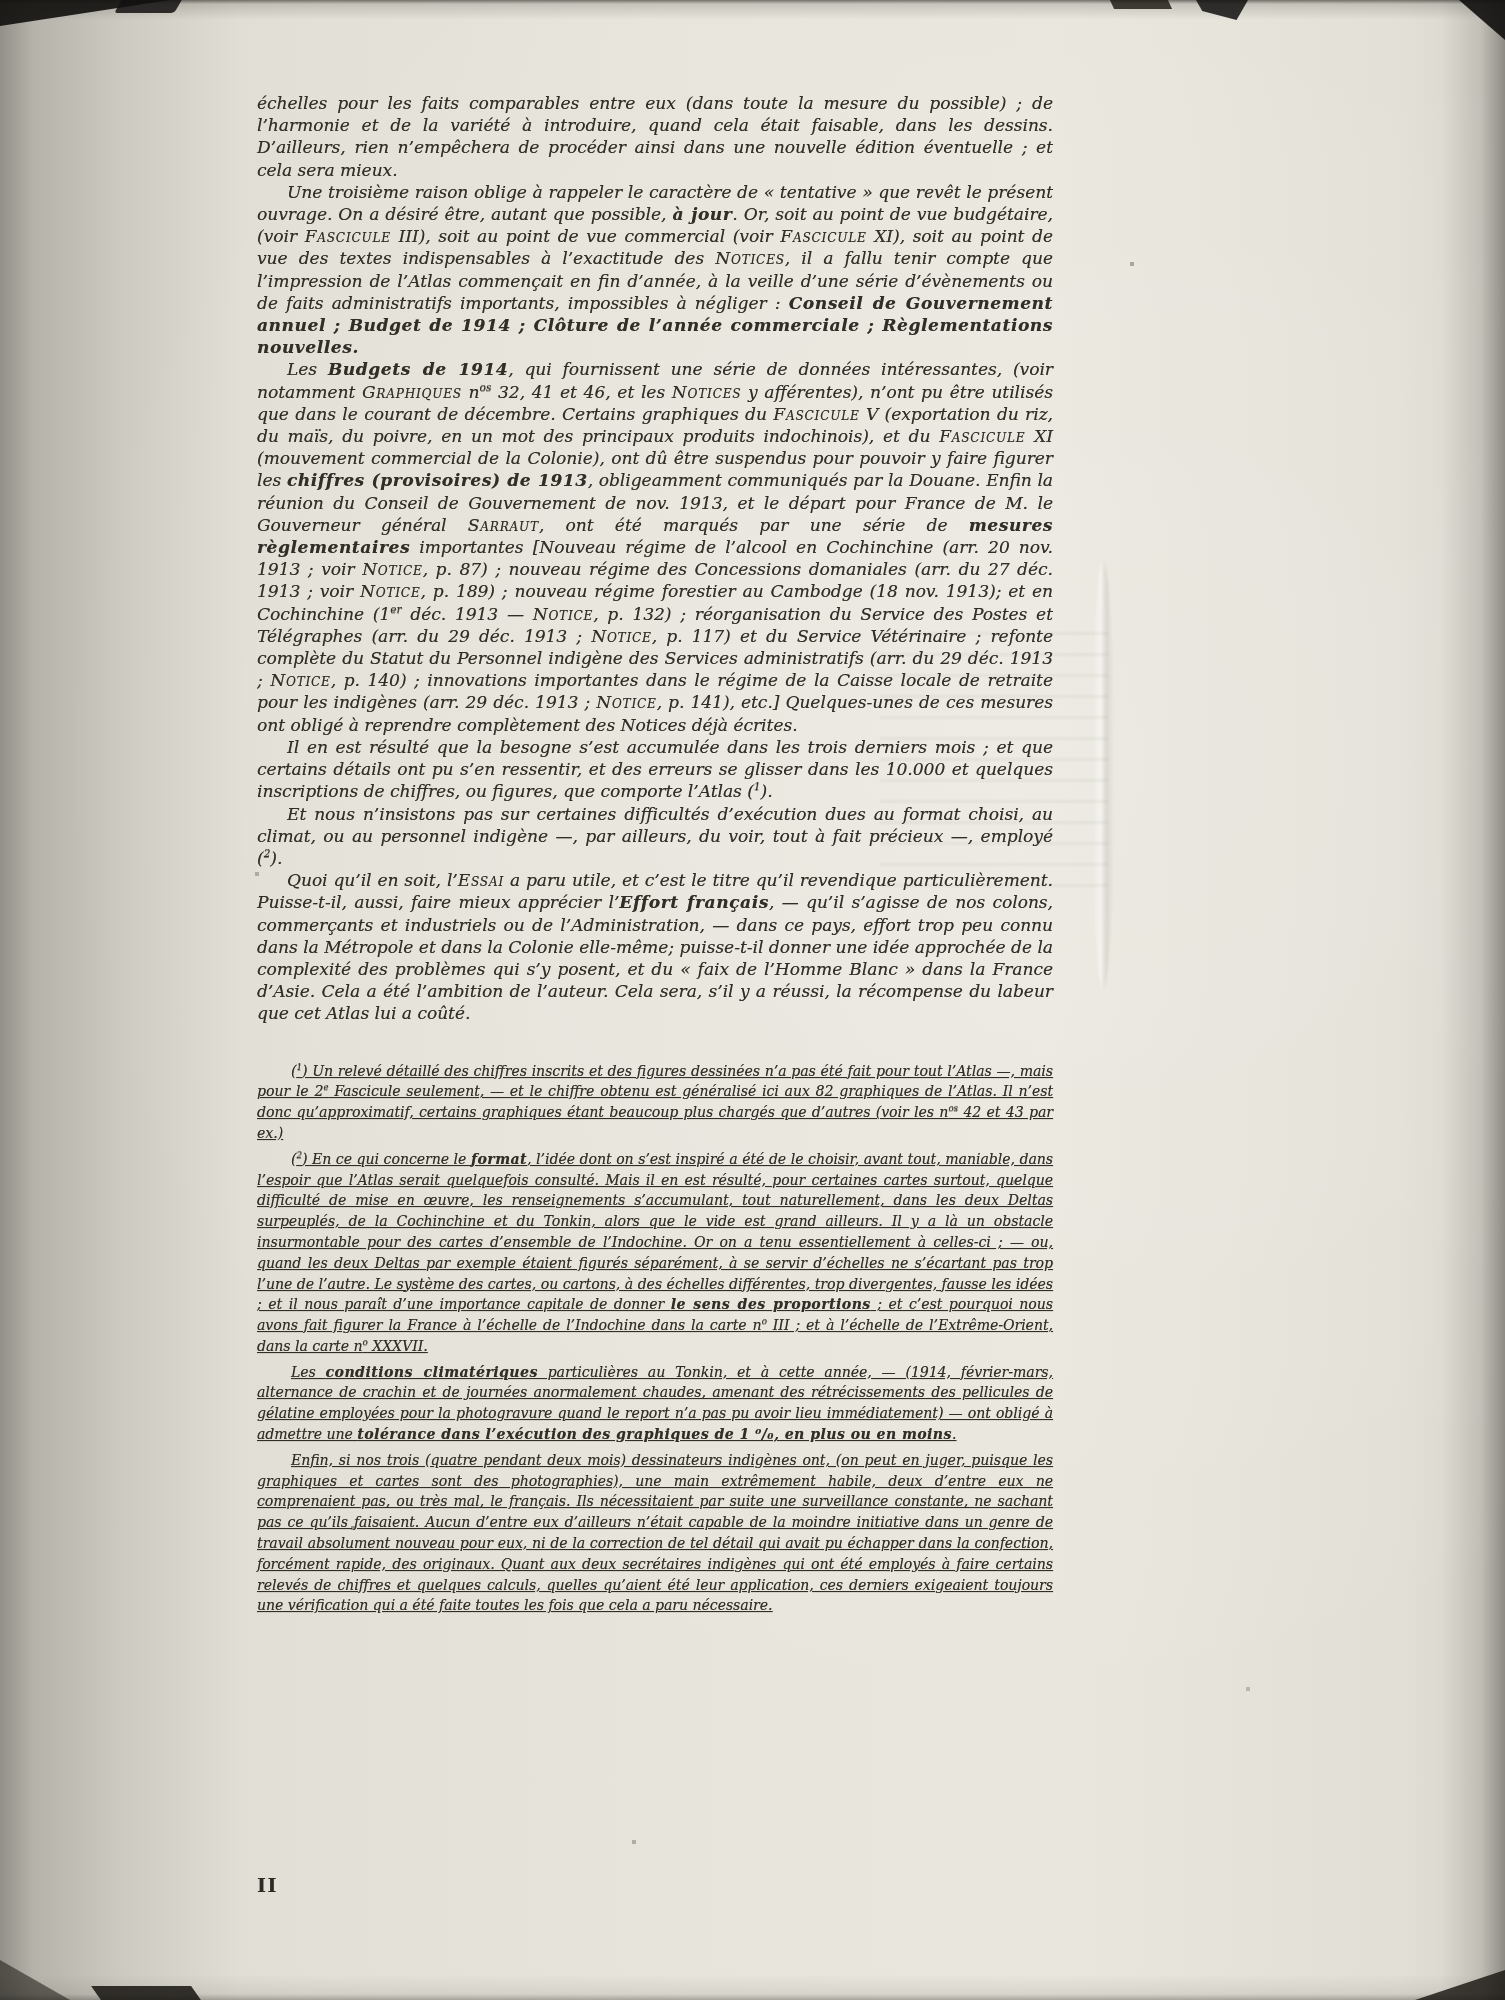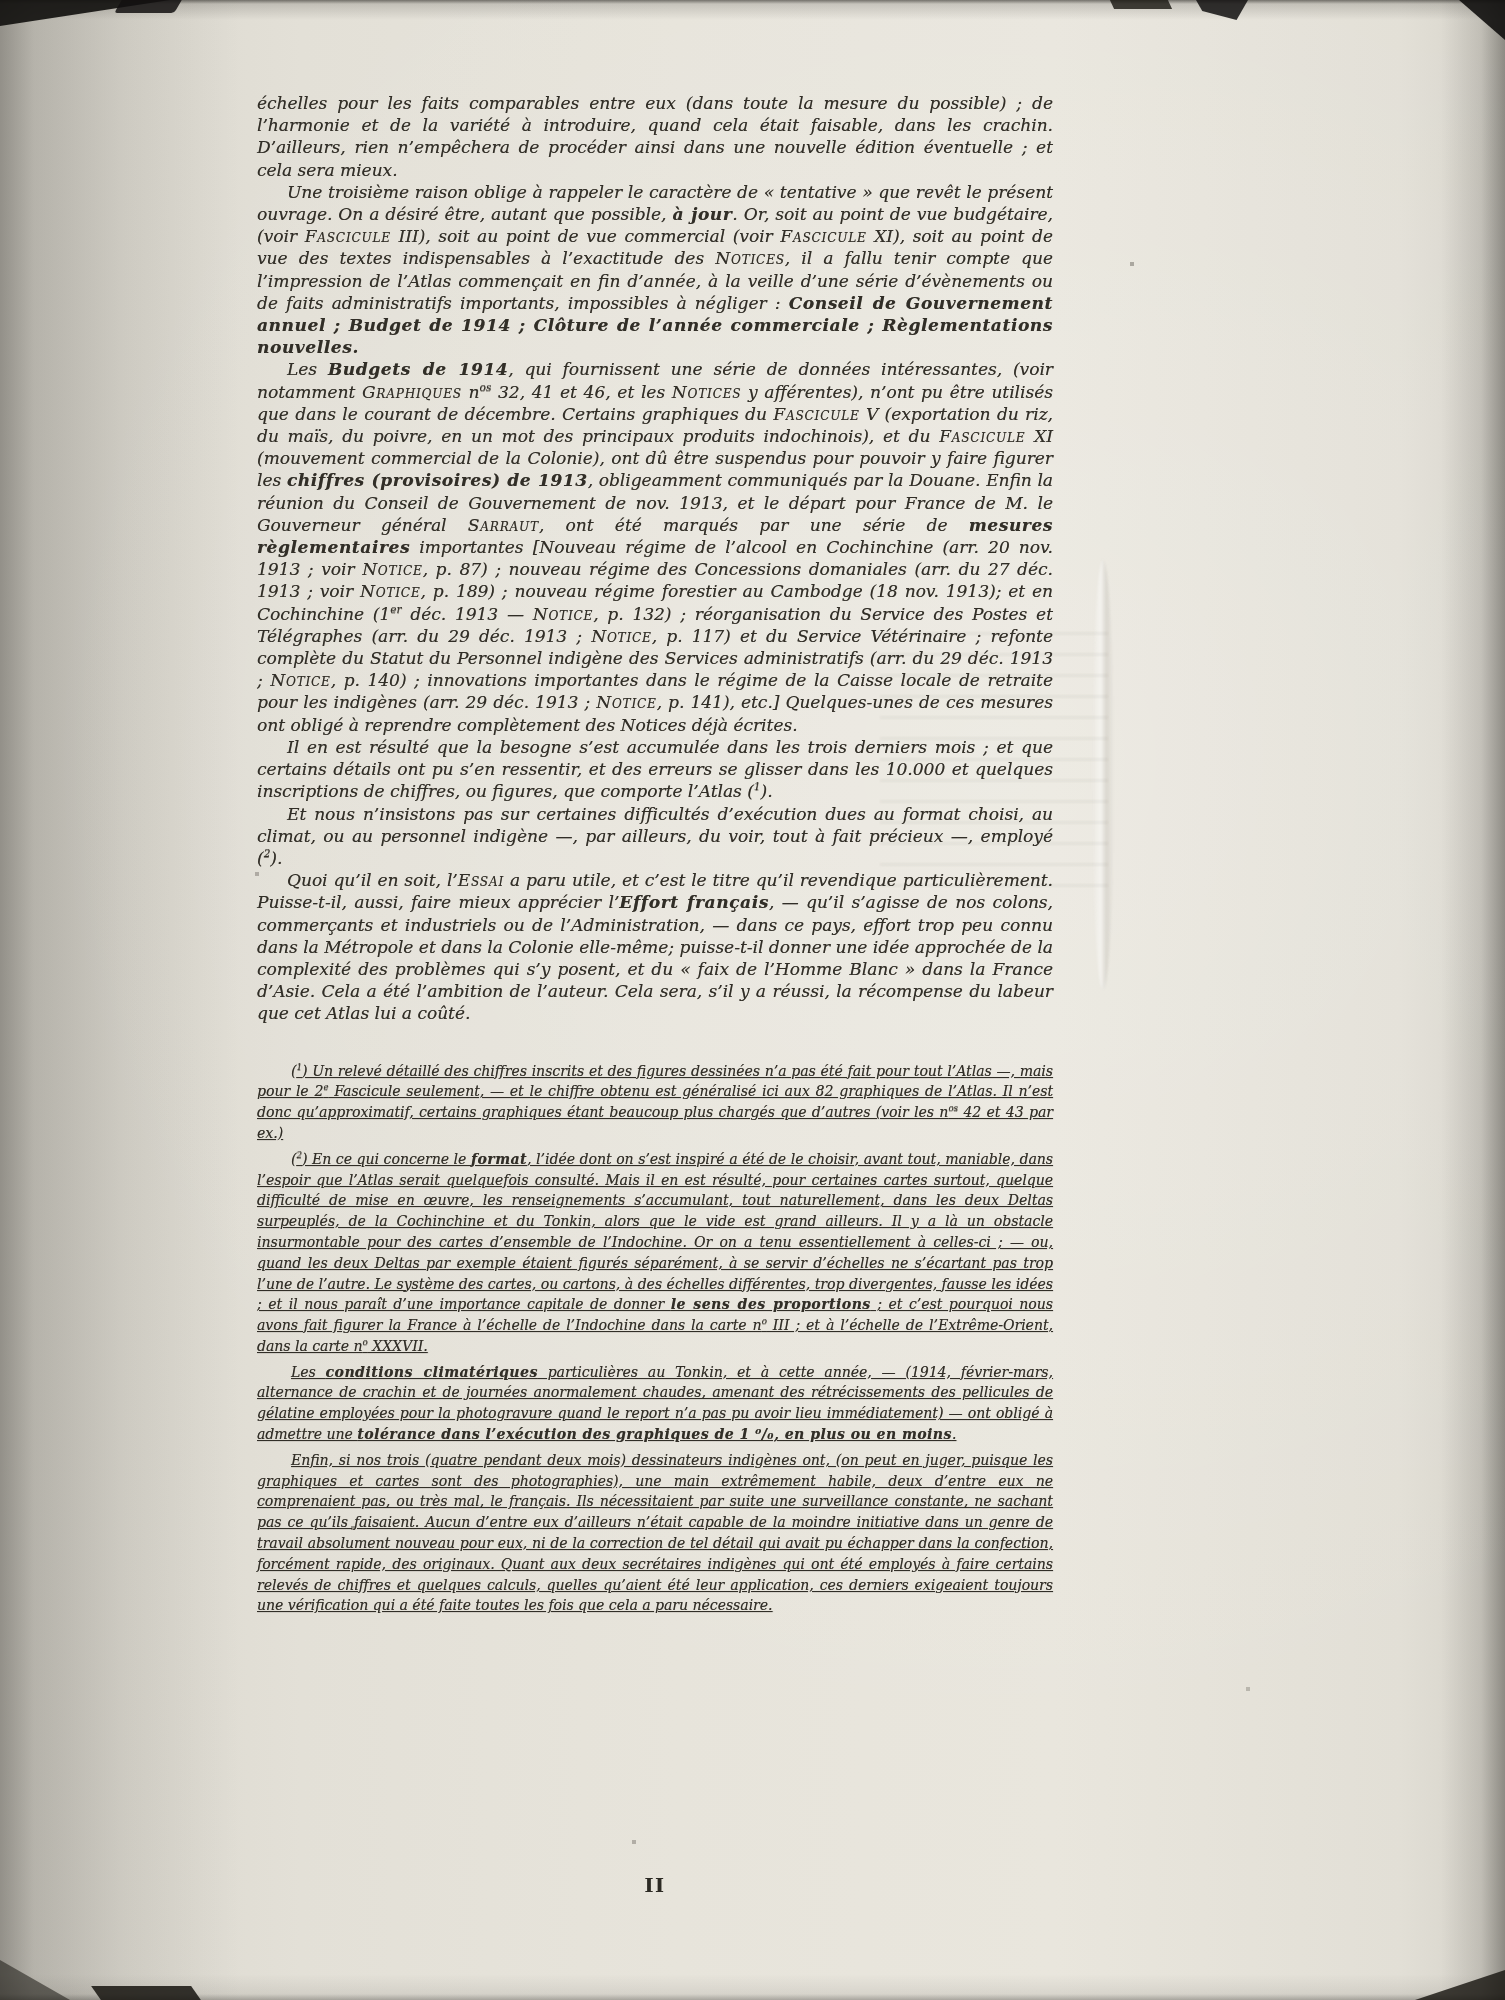--- a/index.html
+++ b/index.html
@@ -56,21 +56,21 @@
   .text-block p{margin:0;text-align:justify;}
   section[data-name="body-text"]{font-size:17px;line-height:22.2px;}
   section[data-name="body-text"] p.indent{text-indent:30px;}
   .footnotes{margin-top:36px;font-size:14px;line-height:20.8px;}
   .footnotes p{margin-top:5px;}
   .footnotes p.indent{text-indent:34px;text-decoration:underline;}
   .b{font-weight:bold;letter-spacing:.035em;}
   .sc{font-variant-caps:small-caps;letter-spacing:.05em;}
   .sup{vertical-align:super;font-size:.62em;line-height:0;}
   .pagenum{
-    margin-top:258px;text-align:center;
+    margin-top:258px;text-align:left;
     font-style:normal;font-weight:bold;font-size:19px;letter-spacing:1.5px;color:#2c2a24;
   }
 </style>
 </head>
 <body>
 
 <div class="scan" data-name="scanned-page">
   <div class="artifact a-tl-corner" data-name="scan-artifact-top-left-corner"></div>
   <div class="artifact a-tl-mark" data-name="scan-artifact-top-left-mark"></div>
   <div class="artifact a-tr-mark1" data-name="scan-artifact-top-right-mark-1"></div>
@@ -78,21 +78,21 @@
   <div class="artifact a-tr-corner" data-name="scan-artifact-top-right-corner"></div>
   <div class="artifact a-bl-mark" data-name="scan-artifact-bottom-left-mark"></div>
   <div class="artifact a-bl-corner" data-name="scan-artifact-bottom-left-corner"></div>
   <div class="artifact a-br-corner" data-name="scan-artifact-bottom-right-corner"></div>
   <div class="artifact crease" data-name="fold-crease"></div>
   <div class="artifact bleed" data-name="ink-bleedthrough"></div>
   <div class="artifact speckles" data-name="paper-speckles"></div>
 
   <main class="text-block" data-name="page-content">
     <section data-name="body-text">
-        <p data-name="body-paragraph"><span data-name="text-segment">échelles pour les faits comparables entre eux (dans toute la mesure du possible) ; de l’harmonie et de la variété à introduire, quand cela était faisable, dans les crachin. D’ailleurs, rien n’empêchera de procéder ainsi dans une nouvelle édition éventuelle ; et cela sera mieux.</span></p>
+        <p data-name="body-paragraph"><span data-name="text-segment">échelles pour les faits comparables entre eux (dans toute la mesure du possible) ; de l’harmonie et de la variété à introduire, quand cela était faisable, dans les dessins. D’ailleurs, rien n’empêchera de procéder ainsi dans une nouvelle édition éventuelle ; et cela sera mieux.</span></p>
         <p data-name="body-paragraph" class="indent"><span data-name="text-segment">Une troisième raison oblige à rappeler le caractère de « tentative » que revêt le présent ouvrage. On a désiré être, autant que possible, </span><span data-name="text-segment" class="b">à jour</span><span data-name="text-segment">. Or, soit au point de vue budgétaire, (voir </span><span data-name="text-segment" class="sc">Fascicule</span><span data-name="text-segment"> III), soit au point de vue commercial (voir </span><span data-name="text-segment" class="sc">Fascicule</span><span data-name="text-segment"> XI), soit au point de vue des textes indispensables à l’exactitude des </span><span data-name="text-segment" class="sc">Notices</span><span data-name="text-segment">, il a fallu tenir compte que l’impression de l’Atlas commençait en fin d’année, à la veille d’une série d’évènements ou de faits administratifs importants, impossibles à négliger : </span><span data-name="text-segment" class="b">Conseil de Gouvernement annuel ; Budget de 1914 ; Clôture de l’année commerciale ; Règlementations nouvelles.</span></p>
         <p data-name="body-paragraph" class="indent"><span data-name="text-segment">Les </span><span data-name="text-segment" class="b">Budgets de 1914</span><span data-name="text-segment">, qui fournissent une série de données intéressantes, (voir notamment </span><span data-name="text-segment" class="sc">Graphiques</span><span data-name="text-segment"> n</span><span data-name="text-segment" class="sup">os</span><span data-name="text-segment"> 32, 41 et 46, et les </span><span data-name="text-segment" class="sc">Notices</span><span data-name="text-segment"> y afférentes), n’ont pu être utilisés que dans le courant de décembre. Certains graphiques du </span><span data-name="text-segment" class="sc">Fascicule</span><span data-name="text-segment"> V (exportation du riz, du maïs, du poivre, en un mot des principaux produits indochinois), et du </span><span data-name="text-segment" class="sc">Fascicule</span><span data-name="text-segment"> XI (mouvement commercial de la Colonie), ont dû être suspendus pour pouvoir y faire figurer les </span><span data-name="text-segment" class="b">chiffres (provisoires) de 1913</span><span data-name="text-segment">, obligeamment communiqués par la Douane. Enfin la réunion du Conseil de Gouvernement de nov. 1913, et le départ pour France de M. le Gouverneur général </span><span data-name="text-segment" class="sc">Sarraut</span><span data-name="text-segment">, ont été marqués par une série de </span><span data-name="text-segment" class="b">mesures règlementaires</span><span data-name="text-segment"> importantes [Nouveau régime de l’alcool en Cochinchine (arr. 20 nov. 1913 ; voir </span><span data-name="text-segment" class="sc">Notice</span><span data-name="text-segment">, p. 87) ; nouveau régime des Concessions domaniales (arr. du 27 déc. 1913 ; voir </span><span data-name="text-segment" class="sc">Notice</span><span data-name="text-segment">, p. 189) ; nouveau régime forestier au Cambodge (18 nov. 1913); et en Cochinchine (1</span><span data-name="text-segment" class="sup">er</span><span data-name="text-segment"> déc. 1913 — </span><span data-name="text-segment" class="sc">Notice</span><span data-name="text-segment">, p. 132) ; réorganisation du Service des Postes et Télégraphes (arr. du 29 déc. 1913 ; </span><span data-name="text-segment" class="sc">Notice</span><span data-name="text-segment">, p. 117) et du Service Vétérinaire ; refonte complète du Statut du Personnel indigène des Services administratifs (arr. du 29 déc. 1913 ; </span><span data-name="text-segment" class="sc">Notice</span><span data-name="text-segment">, p. 140) ; innovations importantes dans le régime de la Caisse locale de retraite pour les indigènes (arr. 29 déc. 1913 ; </span><span data-name="text-segment" class="sc">Notice</span><span data-name="text-segment">, p. 141), etc.] Quelques-unes de ces mesures ont obligé à reprendre complètement des Notices déjà écrites.</span></p>
         <p data-name="body-paragraph" class="indent"><span data-name="text-segment">Il en est résulté que la besogne s’est accumulée dans les trois derniers mois ; et que certains détails ont pu s’en ressentir, et des erreurs se glisser dans les 10.000 et quelques inscriptions de chiffres, ou figures, que comporte l’Atlas (</span><span data-name="text-segment" class="sup">1</span><span data-name="text-segment">).</span></p>
         <p data-name="body-paragraph" class="indent"><span data-name="text-segment">Et nous n’insistons pas sur certaines difficultés d’exécution dues au format choisi, au climat, ou au personnel indigène —, par ailleurs, du voir, tout à fait précieux —, employé (</span><span data-name="text-segment" class="sup">2</span><span data-name="text-segment">).</span></p>
         <p data-name="body-paragraph" class="indent"><span data-name="text-segment">Quoi qu’il en soit, l’</span><span data-name="text-segment" class="sc">Essai</span><span data-name="text-segment"> a paru utile, et c’est le titre qu’il revendique particulièrement. Puisse-t-il, aussi, faire mieux apprécier l’</span><span data-name="text-segment" class="b">Effort français</span><span data-name="text-segment">, — qu’il s’agisse de nos colons, commerçants et industriels ou de l’Administration, — dans ce pays, effort trop peu connu dans la Métropole et dans la Colonie elle-même; puisse-t-il donner une idée approchée de la complexité des problèmes qui s’y posent, et du « faix de l’Homme Blanc » dans la France d’Asie. Cela a été l’ambition de l’auteur. Cela sera, s’il y a réussi, la récompense du labeur que cet Atlas lui a coûté.</span></p>
       </section>
     <section class="footnotes" data-name="footnotes">
         <p data-name="footnote-paragraph" class="indent"><span data-name="text-segment">(</span><span data-name="text-segment" class="sup">1</span><span data-name="text-segment">) Un relevé détaillé des chiffres inscrits et des figures dessinées n’a pas été fait pour tout l’Atlas —, mais pour le 2</span><span data-name="text-segment" class="sup">e</span><span data-name="text-segment"> Fascicule seulement, — et le chiffre obtenu est généralisé ici aux 82 graphiques de l’Atlas. Il n’est donc qu’approximatif, certains graphiques étant beaucoup plus chargés que d’autres (voir les n</span><span data-name="text-segment" class="sup">os</span><span data-name="text-segment"> 42 et 43 par ex.)</span></p>
         <p data-name="footnote-paragraph" class="indent"><span data-name="text-segment">(</span><span data-name="text-segment" class="sup">2</span><span data-name="text-segment">) En ce qui concerne le </span><span data-name="text-segment" class="b">format</span><span data-name="text-segment">, l’idée dont on s’est inspiré a été de le choisir, avant tout, maniable, dans l’espoir que l’Atlas serait quelquefois consulté. Mais il en est résulté, pour certaines cartes surtout, quelque difficulté de mise en œuvre, les renseignements s’accumulant, tout naturellement, dans les deux Deltas surpeuplés, de la Cochinchine et du Tonkin, alors que le vide est grand ailleurs. Il y a là un obstacle insurmontable pour des cartes d’ensemble de l’Indochine. Or on a tenu essentiellement à celles-ci ; — ou, quand les deux Deltas par exemple étaient figurés séparément, à se servir d’échelles ne s’écartant pas trop l’une de l’autre. Le système des cartes, ou cartons, à des échelles différentes, trop divergentes, fausse les idées ; et il nous paraît d’une importance capitale de donner </span><span data-name="text-segment" class="b">le sens des proportions</span><span data-name="text-segment"> ; et c’est pourquoi nous avons fait figurer la France à l’échelle de l’Indochine dans la carte n</span><span data-name="text-segment" class="sup">o</span><span data-name="text-segment"> III ; et à l’échelle de l’Extrême-Orient, dans la carte n</span><span data-name="text-segment" class="sup">o</span><span data-name="text-segment"> XXXVII.</span></p>
         <p data-name="footnote-paragraph" class="indent"><span data-name="text-segment">Les </span><span data-name="text-segment" class="b">conditions climatériques</span><span data-name="text-segment"> particulières au Tonkin, et à cette année, — (1914, février-mars, alternance de crachin et de journées anormalement chaudes, amenant des rétrécissements des pellicules de gélatine employées pour la photogravure quand le report n’a pas pu avoir lieu immédiatement) — ont obligé à admettre une </span><span data-name="text-segment" class="b">tolérance dans l’exécution des graphiques de 1 ⁰/₀, en plus ou en moins</span><span data-name="text-segment">.</span></p>

